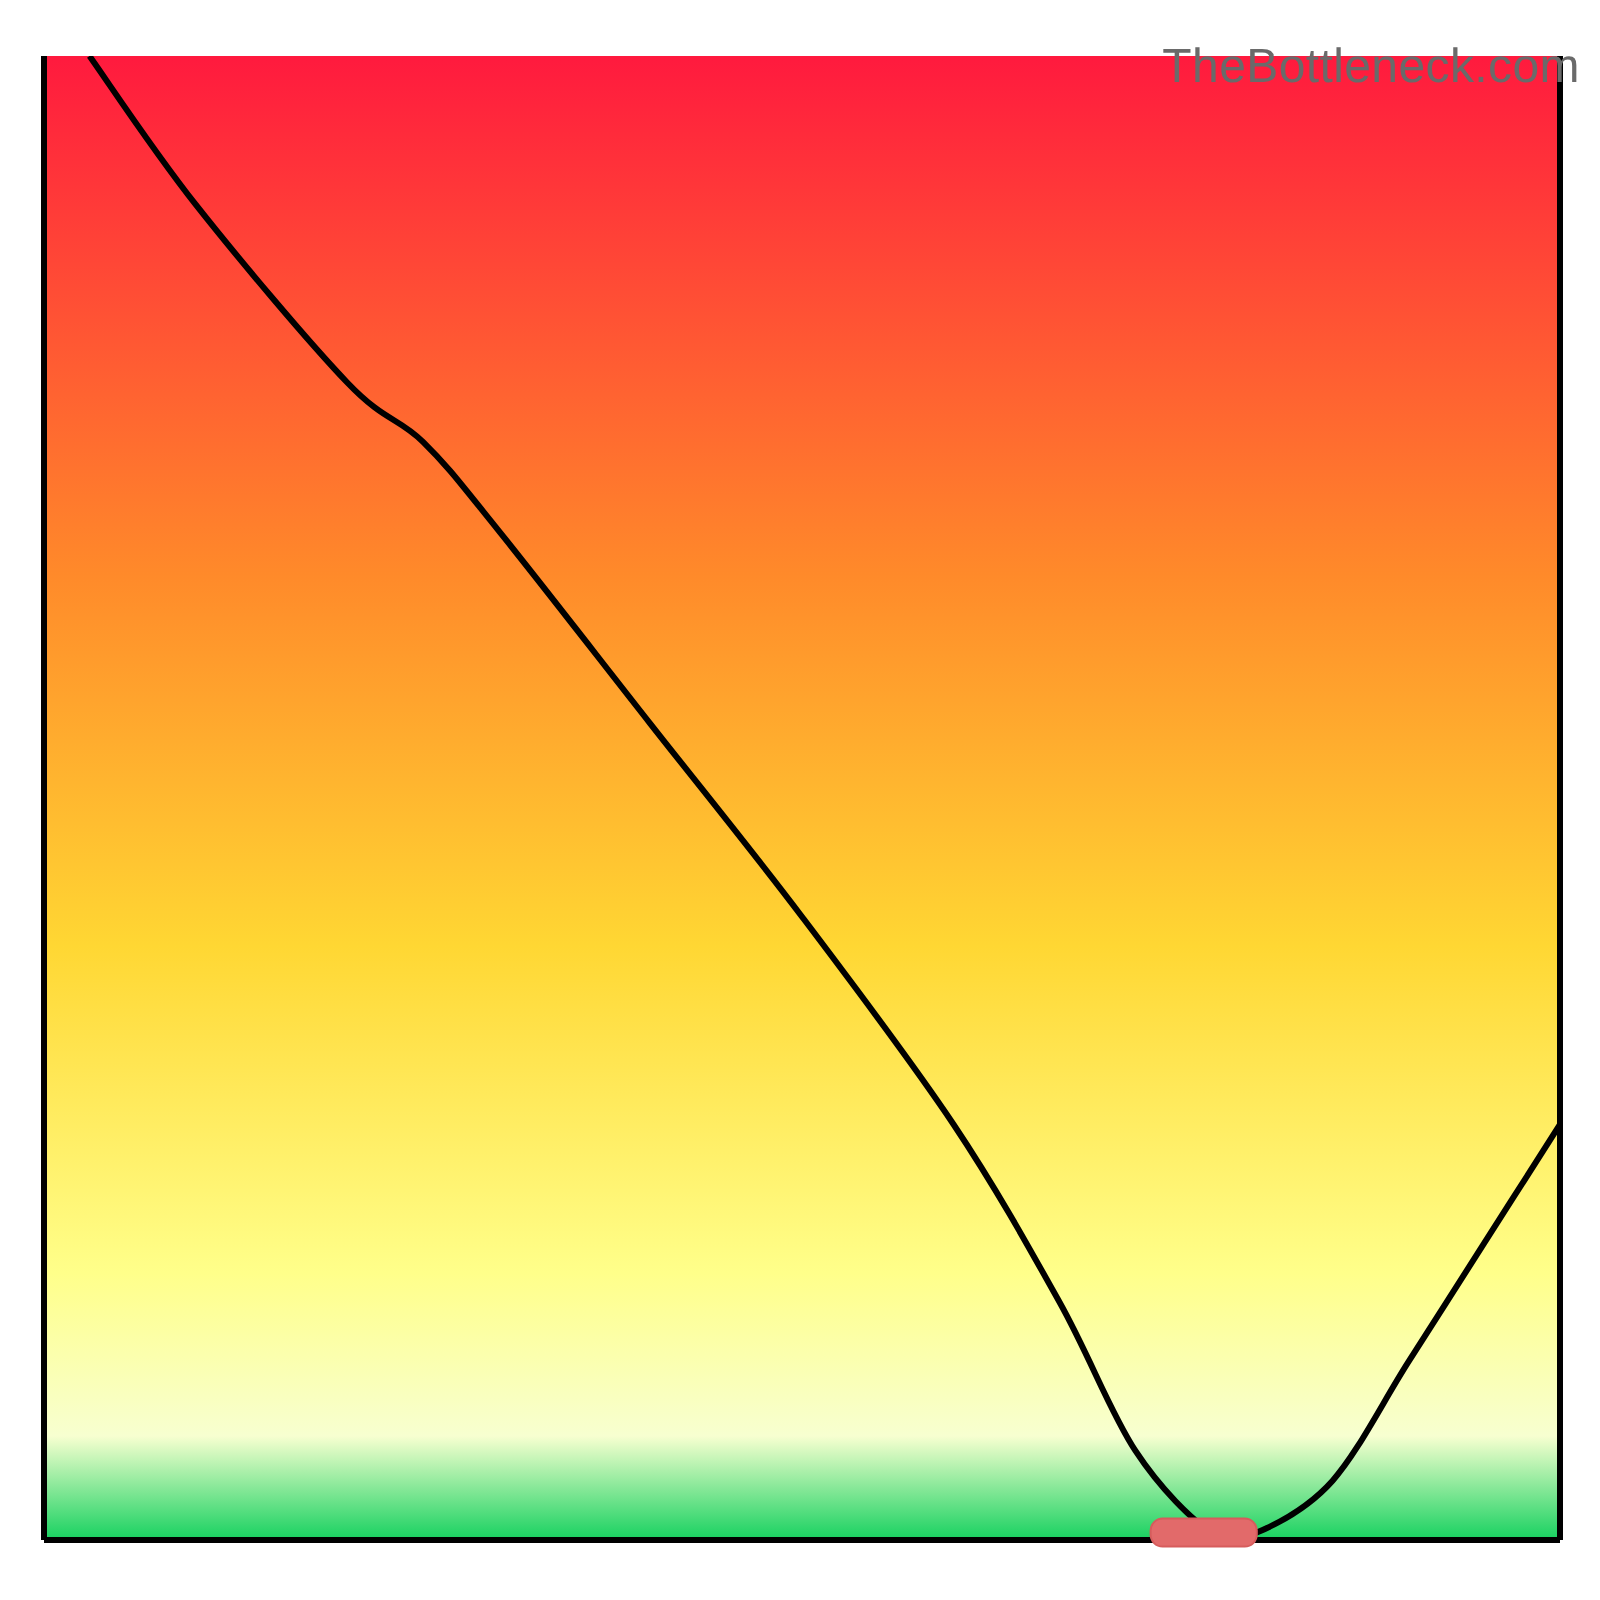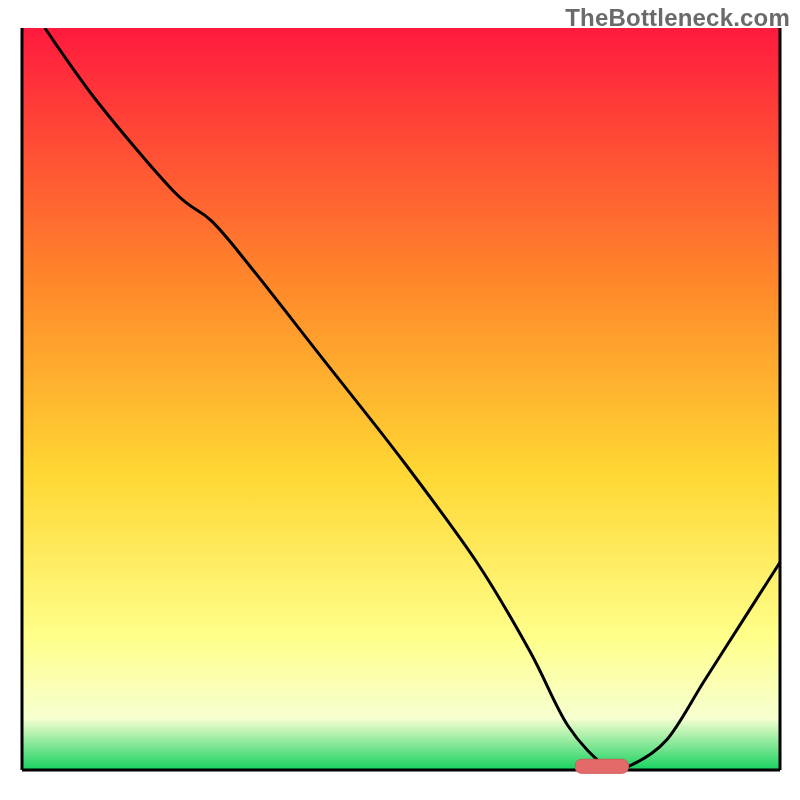--- a/index.html
+++ b/index.html
@@ -11,24 +11,24 @@
     font-family: Arial, Helvetica, sans-serif;
     overflow: hidden;
   }
   .chart-container {
     position: relative;
     width: 800px;
     height: 800px;
   }
   .watermark {
     position: absolute;
-    top: 4px;
+    top: 20px;
     right: 10px;
     font-size: 24px;
-    font-weight: bold;
+    font-weight: normal;
     color: #6a6a6a;
     z-index: 5;
     letter-spacing: 0.2px;
   }
   svg.plot {
     position: absolute;
     inset: 0;
   }
 </style>
 </head>

